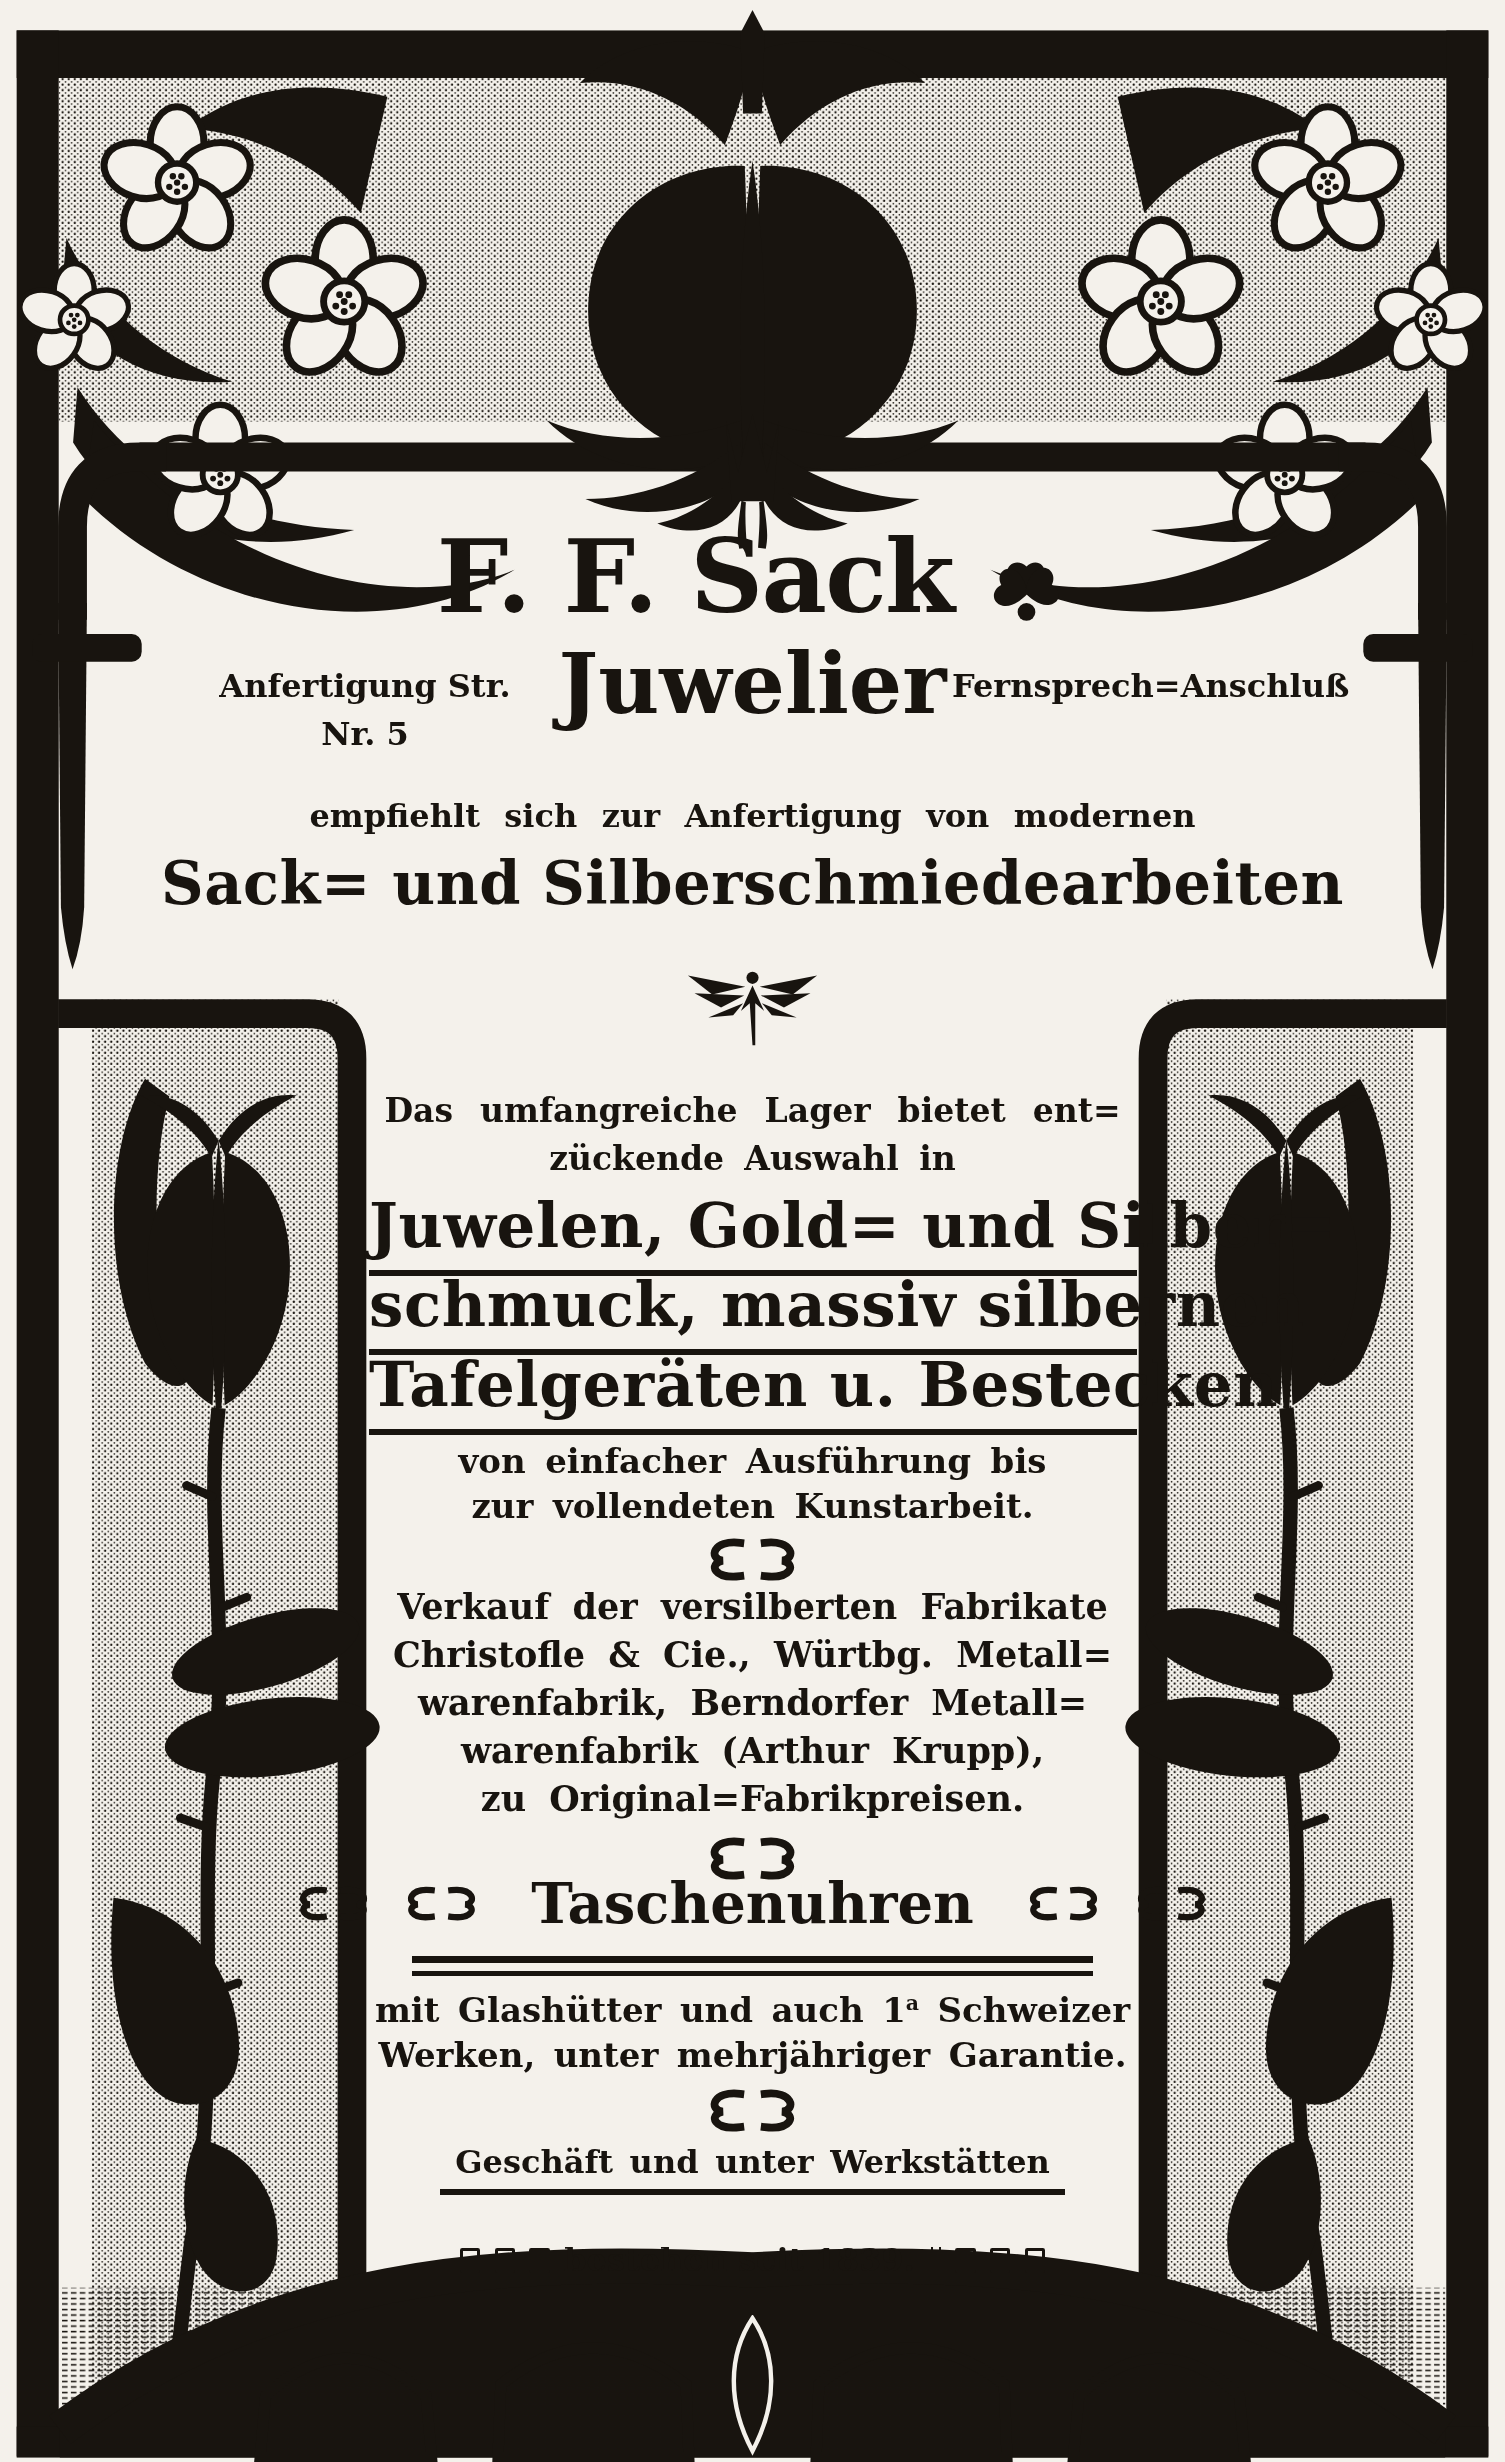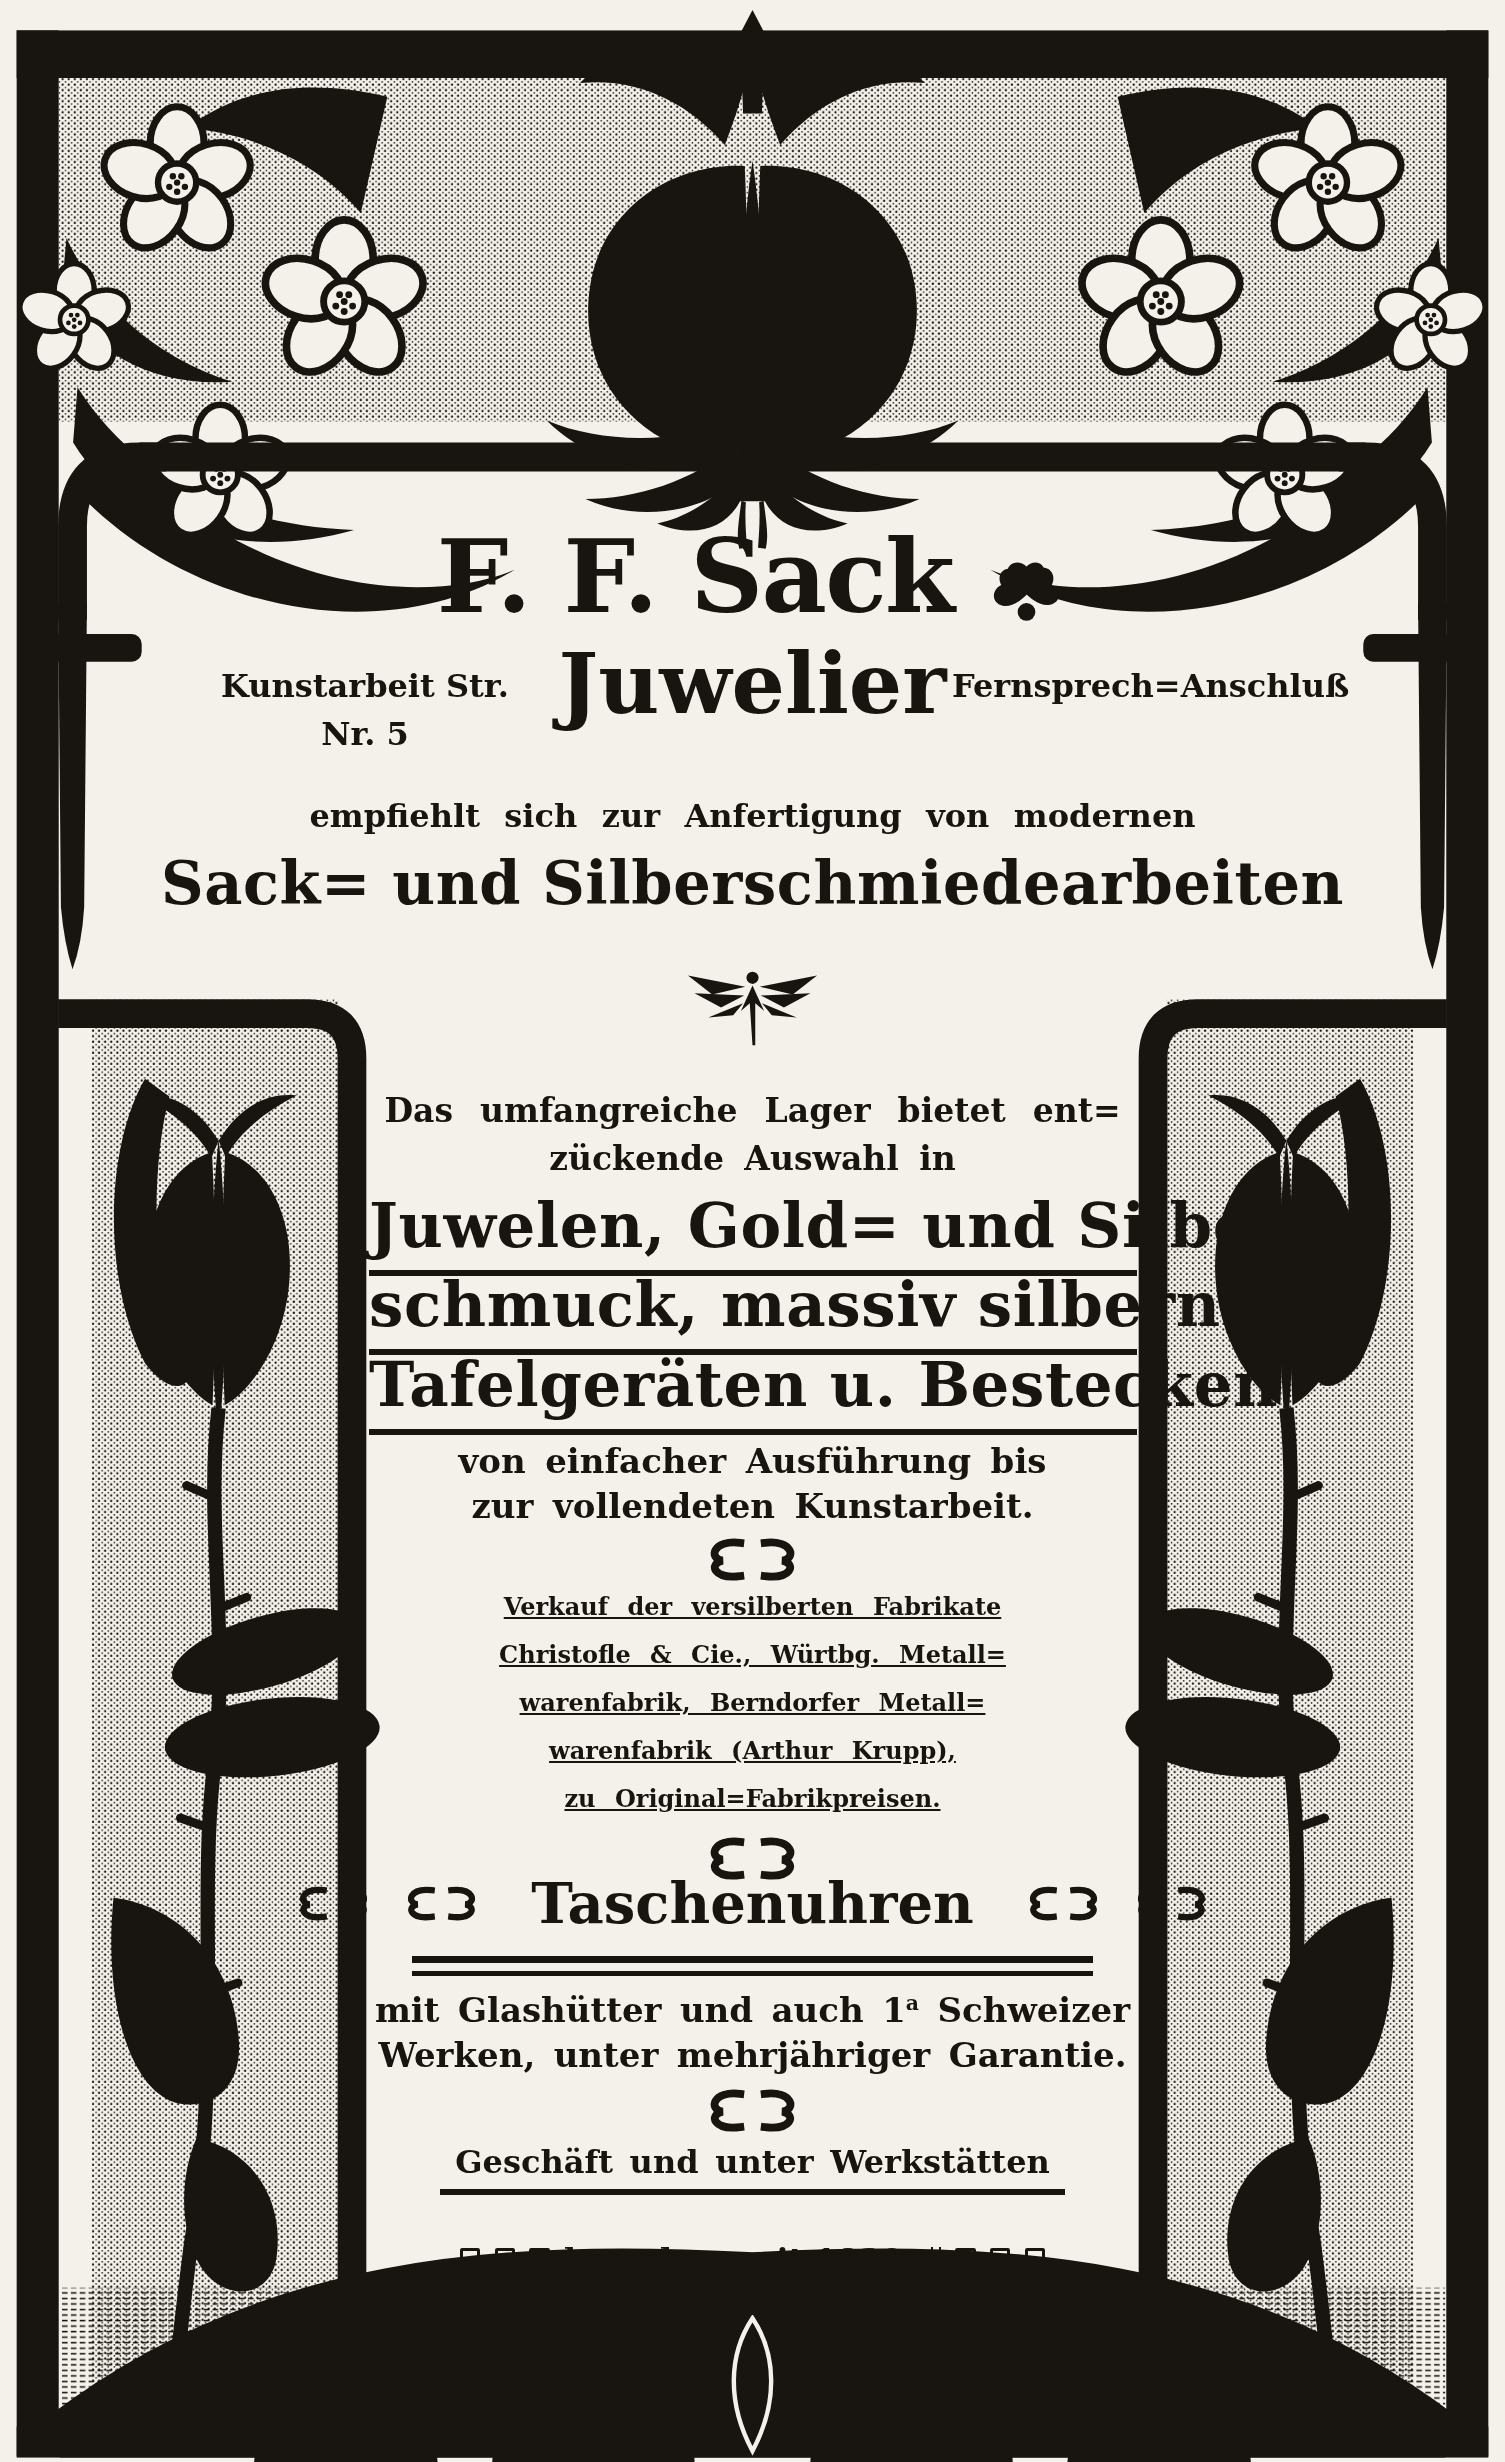--- a/index.html
+++ b/index.html
@@ -21,21 +21,21 @@
   .tag2{top:849px;font-size:59px;letter-spacing:0.6px;}
   .fly{top:969px;}
   .intro1{top:1091px;font-size:33px;word-spacing:15.5px;}
   .intro2{top:1139px;font-size:33px;word-spacing:8.9px;}
   .hl{left:369px;width:768px;font-size:61px;letter-spacing:0.6px;
       padding-bottom:7.7px;border-bottom:6px solid #18140f;line-height:1.18;}
   .hl1{top:1190px;} .hl2{top:1269px;} .hl3{top:1349px;}
   .rng1{top:1441px;font-size:34px;word-spacing:7.7px;}
   .rng2{top:1486px;font-size:34px;word-spacing:7.7px;}
   .div1{top:1534px;} .div2{top:1833px;} .div3{top:2085px;}
-  .resale{top:1583px;font-size:24px;line-height:48px;word-spacing:11px;text-decoration:underline;}
+  .resale{top:1583px;font-size:35px;line-height:48px;word-spacing:11px;}
   .watch-row{top:1875px;display:flex;align-items:center;justify-content:center;gap:19px;
     font-size:56px;line-height:1;}
   .watch-title{margin:0 26.6px;}
   .dblrule{position:absolute;z-index:2;left:412px;width:681px;top:1956px;}
   .dblrule .r1{border-top:7.2px solid #18140f;}
   .dblrule .r2{border-top:5px solid #18140f;margin-top:8.3px;}
   .w1{top:1990px;font-size:34px;word-spacing:6.6px;}
   .w2{top:2035px;font-size:34px;word-spacing:6.6px;}
   .gesch{top:2143px;font-size:32px;}
   .gesch span{display:inline-block;padding:0 15.5px 8.3px 15.5px;border-bottom:6px solid #18140f;word-spacing:5.5px;}
@@ -193,21 +193,21 @@
     <g fill="#18140f">
       <path d="M75,10 C62,-4 38,2 40,24 C42,42 62,54 74,60 C86,54 106,42 108,24 C110,2 88,-4 75,10 Z" transform="rotate(0 75 58)"></path>
       <path d="M75,10 C62,-4 38,2 40,24 C42,42 62,54 74,60 C86,54 106,42 108,24 C110,2 88,-4 75,10 Z" transform="rotate(-72 75 58)"></path>
       <path d="M75,10 C62,-4 38,2 40,24 C42,42 62,54 74,60 C86,54 106,42 108,24 C110,2 88,-4 75,10 Z" transform="rotate(72 75 58)"></path>
       <circle cx="75" cy="92" r="16"></circle>
     </g>
   </svg>
 </div>
 
 <div class="txt addr">
-  <div>Kunstarbeit Str.</div>
+  <div>Anfertigung Str.</div>
   <div>Nr. 5</div>
 </div>
 
 <div class="txt full trade">Juwelier</div>
 
 <div class="txt phone">
   <div>Fernsprech=Anschluß</div>
 </div>
 
 <div class="txt full tag1">empfiehlt sich zur Anfertigung von modernen</div>

